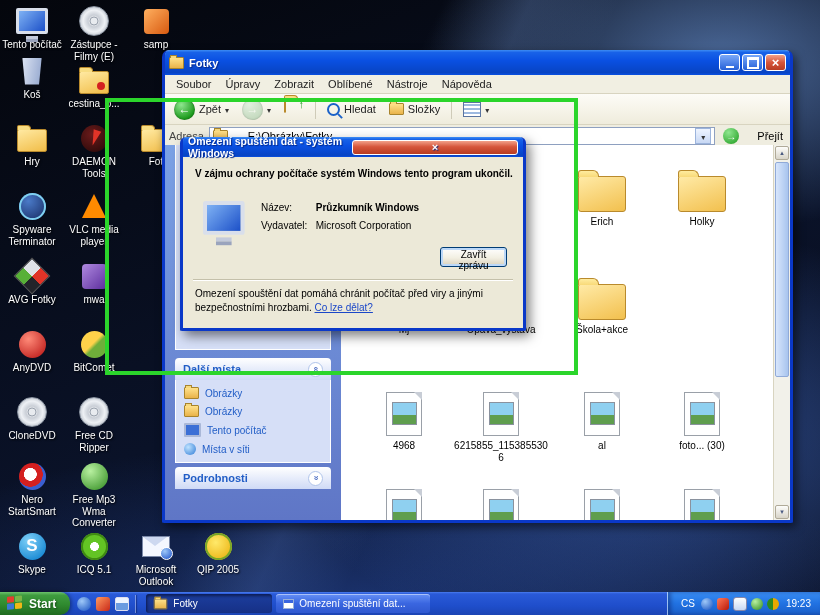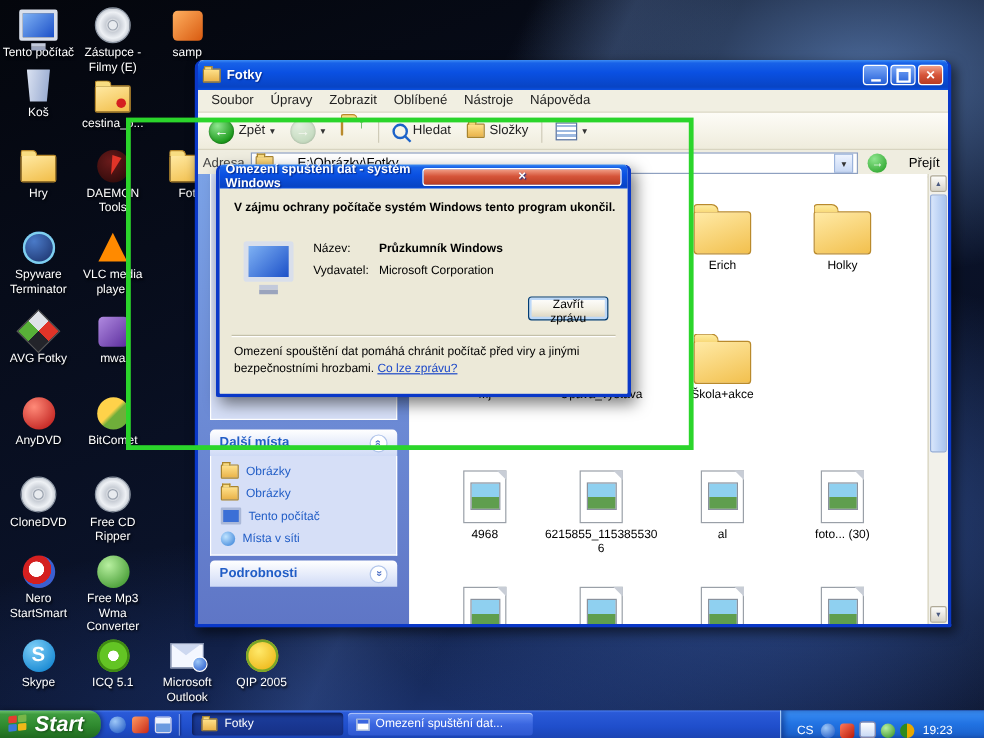--- a/index.html
+++ b/index.html
@@ -137,39 +137,39 @@
   .d-sep{position:absolute;left:10px;right:10px;top:122px;border-top:1px solid #c4c0aa;border-bottom:1px solid #fff}
   .d-footer{position:absolute;left:12px;right:14px;top:130px;line-height:1.35}
   .d-link{color:#1b47c8;text-decoration:underline;cursor:pointer}
   
   .annotation{position:absolute;left:105px;top:98px;width:473px;height:277px;border:4px solid #2bd52b;z-index:30;pointer-events:none;box-sizing:border-box}
   
   .taskbar{position:absolute;left:0;bottom:0;width:820px;height:23px;z-index:40;display:flex;align-items:center;
     background:linear-gradient(180deg,#4a7df0 0%,#2a5ad8 8%,#1f4ecb 60%,#1b44b4 100%)}
   .start{height:23px;background:linear-gradient(180deg,#6cc26c 0%,#3f9c3f 14%,#2f8a2f 55%,#1f6a1f 100%);
     border-radius:0 10px 10px 0;display:flex;align-items:center;gap:5px;padding:0 14px 0 7px;box-shadow:1px 0 4px rgba(0,0,0,.45);cursor:pointer;flex:none}
-  .start-t{color:#fff;font-weight:bold;font-style:italic;font-size:18px;text-shadow:1px 1px 2px #154a15}
+  .start-t{color:#fff;font-weight:bold;font-size:12px;text-shadow:1px 1px 2px #154a15}
   .flag{width:17px;height:15px;display:grid;grid-template-columns:7px 7px;grid-template-rows:6px 6px;gap:1px;transform:skewY(-6deg)}
   .flag i{border-radius:1px}
   .f-r{background:#e33e30}.f-g{background:#7ab648}.f-b{background:#3b78d8}.f-y{background:#f0b818}
   .ql{display:flex;align-items:center;gap:5px;padding:0 7px;flex:none}
   .ql-ic{width:14px;height:14px;cursor:pointer}
   .ql-1{border-radius:50%;background:radial-gradient(circle at 35% 30%,#9ec8f8,#1650c0)}
   .ql-2{border-radius:3px;background:linear-gradient(135deg,#ff9a60,#c82818)}
   .ql-3{border-radius:2px;background:linear-gradient(#eef4ff 40%,#6a9ae0 42%);border:1px solid #dde;box-sizing:border-box}
   .ql-sep{width:1px;height:18px;background:rgba(255,255,255,.4);box-shadow:1px 0 1px rgba(0,0,40,.4);margin:0 1px}
   .task{height:19px;margin:0 2px;display:flex;align-items:center;gap:5px;padding:0 7px;width:112px;border-radius:3px;
     background:linear-gradient(#6690f6,#3a66e0 50%,#2f58d0);box-shadow:inset 0 1px 0 rgba(255,255,255,.45);
     color:#fff;font-size:10px;cursor:pointer;white-space:nowrap;overflow:hidden;flex:none}
   .task.active{background:linear-gradient(#1c3e9e,#163086);box-shadow:inset 1px 2px 3px rgba(0,0,20,.55)}
   .task .mini-folder{transform:scale(.9)}
   .t-dlg{width:11px;height:10px;background:#fff;border:1px solid #9ab0d8;box-sizing:border-box;flex:none}
   .t-dlg::before{content:"";display:block;height:3px;background:#3a66e0}
   .task-w{width:140px}
-  .tray{margin-left:auto;height:23px;display:flex;align-items:flex-end;gap:4px;padding:0 26px 0 11px;flex:none;
+  .tray{margin-left:auto;height:23px;display:flex;align-items:center;gap:4px;padding:0 9px 0 11px;flex:none;
     background:linear-gradient(180deg,#3a8ef4 0%,#2172e2 50%,#1a5ec8 100%);border-left:1px solid rgba(255,255,255,.55);box-shadow:inset 3px 0 4px rgba(0,0,60,.35)}
   .lang{color:#fff;font-size:10px;padding:0 2px}
   .tr{width:12px;height:12px;border-radius:3px}
   .tr-1{border-radius:50%;background:radial-gradient(circle at 35% 30%,#9ec8f8,#1650c0)}
   .tr-2{background:linear-gradient(135deg,#ff7a5a,#b81808)}
   .tr-3{background:linear-gradient(#fff,#c8d8f4);border:1px solid #88a}
   .tr-4{border-radius:50%;background:radial-gradient(circle at 35% 30%,#b8f0a0,#2e8a1e)}
   .tr-5{background:conic-gradient(#e8a800 0 50%,#2e8a1e 0 100%);border-radius:50%}
   .clock{color:#fff;font-size:10px;margin-left:3px}
 </style>
@@ -494,21 +494,21 @@
       <span class="b">Průzkumník Windows</span>
     </div>
     <div class="d-f2">
       <span class="d-lab">Vydavatel:</span>
       <span>Microsoft Corporation</span>
     </div>
     <button class="d-btn">Zavřít zprávu</button>
     <div class="d-sep"></div>
     <div class="d-footer">
       <span>Omezení spouštění dat pomáhá chránit počítač před viry a jinými bezpečnostními hrozbami.</span>
-      <a class="d-link">Co lze zprávu?</a>
+      <a class="d-link">Co lze dělat?</a>
     </div>
   </div>
 </div>
 
 <div class="annotation"></div>
 
 <div class="taskbar">
   <div class="start">
     <span class="flag">
         <i class="f-r"></i>

